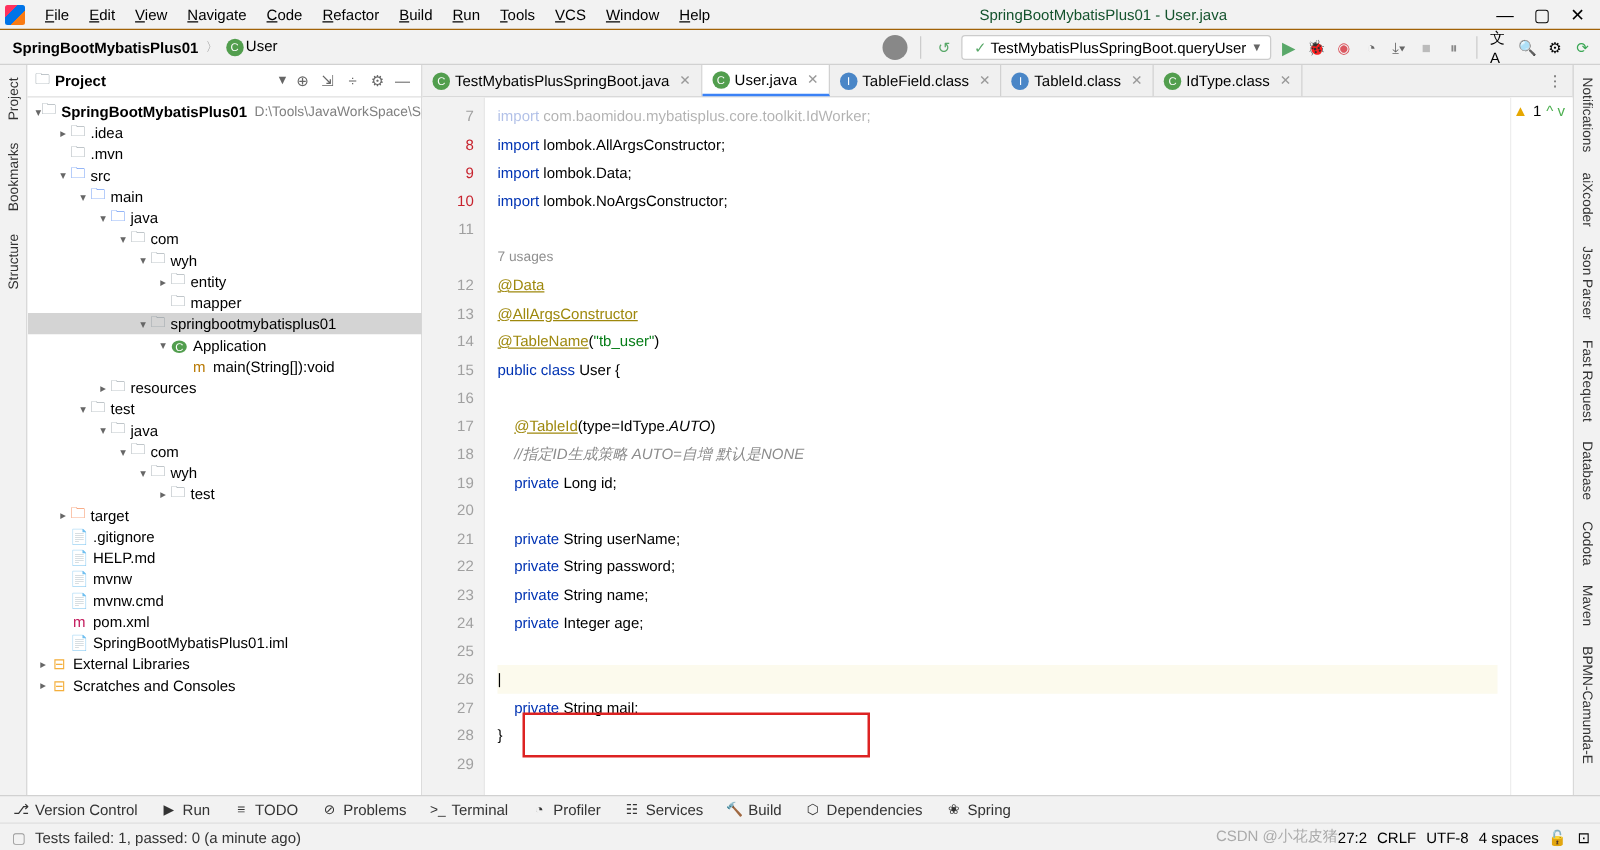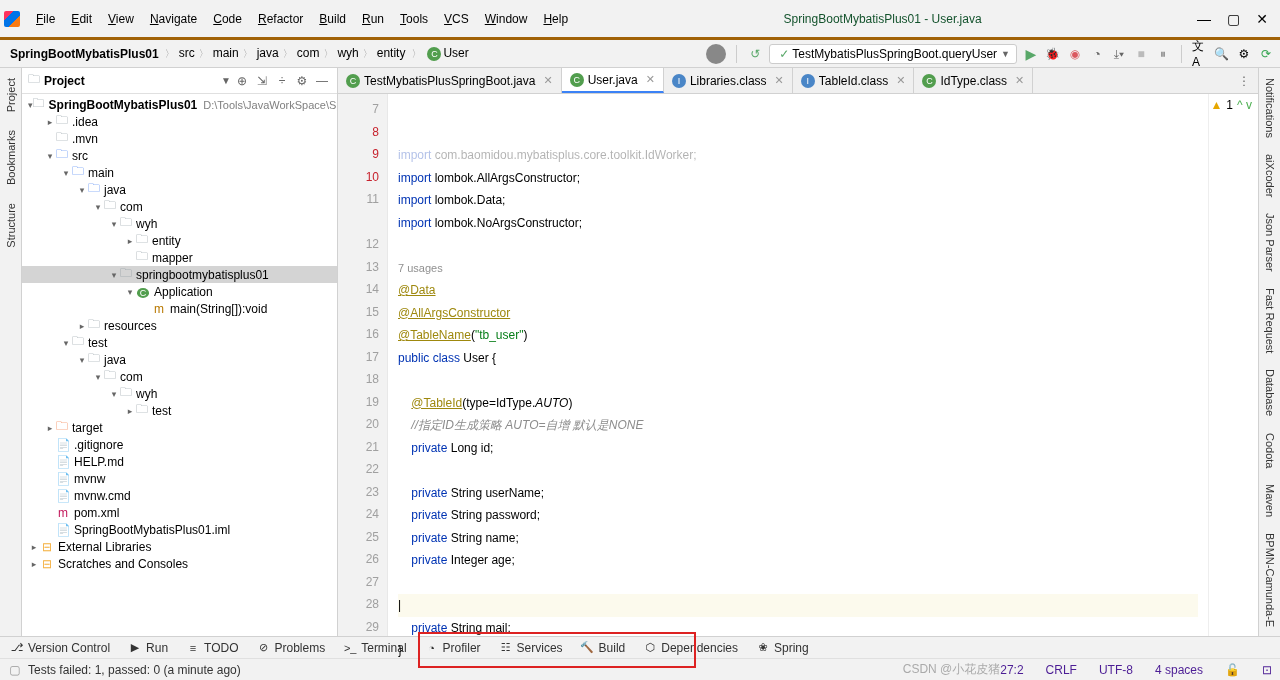--- a/index.html
+++ b/index.html
@@ -1,17 +1,17 @@
 <!DOCTYPE html>
 <html><head>
 <meta charset="utf-8">
 <style>
 * { margin: 0; padding: 0; box-sizing: border-box; font-family: "Segoe UI", Arial, sans-serif; font-size: 12px; }
 body { background: #f2f2f2; width: 1280px; height: 680px; overflow: hidden; display: flex; flex-direction: column; }
-.menubar { height: 40px; background: #f2f2f2; display: flex; align-items: center; padding: 0 4px; border-bottom: 3px solid #a16207; }
+.menubar { height: 24px; background: #f2f2f2; display: flex; align-items: center; padding: 0 4px; border-bottom: 1px solid #a16207; }
 .menubar .ij-icon { width: 16px; height: 16px; margin-right: 8px; background: linear-gradient(135deg,#fe315d 0%,#fe315d 30%,#0074e8 30%,#0074e8 65%,#f97a12 65%); border-radius: 2px; }
 .menubar .item { padding: 2px 8px; cursor: pointer; }
 .menubar .item:first-letter { text-decoration: underline; }
 .menubar .title { flex: 1; text-align: center; color: #14532d; }
 .menubar .win-controls { display: flex; gap: 16px; padding: 0 8px; }
 .menubar .win-controls span { cursor: pointer; font-size: 14px; }
 .toolbar { height: 28px; background: #f2f2f2; display: flex; align-items: center; padding: 0 6px; border-bottom: 1px solid #d1d1d1; }
 .breadcrumb { display: flex; align-items: center; gap: 2px; flex: 1; }
 .breadcrumb .crumb { padding: 2px 4px; cursor: pointer; }
 .breadcrumb .crumb.root { font-weight: bold; }
@@ -50,41 +50,41 @@
 .tab.active { background: #fff; border-bottom: 2px solid #3b82f6; }
 .tab .close { color: #999; margin-left: 4px; font-size: 11px; }
 .tab .file-icon { width: 14px; height: 14px; border-radius: 50%; display: inline-flex; align-items: center; justify-content: center; font-size: 9px; color: #fff; }
 .fi-class { background: #529e4e; }
 .fi-interface { background: #4a86c7; }
 .tabs .spacer { flex: 1; }
 .tabs .more { padding: 0 8px; color: #666; display: flex; align-items: center; }
 .code-wrap { flex: 1; display: flex; background: #fff; min-height: 0; position: relative; }
 .gutter { width: 50px; background: #f2f2f2; text-align: right; padding: 4px 8px 4px 0; color: #a0a0a0; font-family: "Consolas", monospace; font-size: 13px; line-height: 22.5px; border-right: 1px solid #e8e8e8; }
 .gutter .err { color: #c7222d; }
-.code { flex: 1; padding: 4px 10px; font-family: "Consolas", monospace; font-size: 13px; line-height: 22.5px; position: relative; margin-top: 46px; }
+.code { flex: 1; padding: 4px 10px; font-family: "Consolas", monospace; font-size: 13px; line-height: 22.5px; position: relative; }
 .code .line { white-space: pre; height: 22.5px; }
 .kw { color: #0033b3; }
 .str { color: #067d17; }
 .ann { color: #9e880d; text-decoration: underline; }
 .cmt { color: #8c8c8c; font-style: italic; }
 .imp-pkg { color: #000; }
 .usages { color: #909090; font-size: 11px; }
 .highlight-box { position: absolute; border: 2px solid #d22; left: 30px; top: 492px; width: 278px; height: 36px; pointer-events: none; }
 .code .cursor-line { background: #fcfaed; }
 .minimap { width: 50px; background: #fff; border-left: 1px solid #eee; position: relative; }
 .minimap .warn-badge { position: absolute; top: 4px; right: 6px; font-size: 10px; display: flex; gap: 4px; align-items: center; }
 .minimap .yel { color: #e6a700; }
 .minimap .grn { color: #4caf50; }
 .bottom-tools { height: 22px; background: #f2f2f2; border-top: 1px solid #d1d1d1; display: flex; align-items: center; padding: 0 10px; gap: 18px; }
 .bottom-tools .tool { display: flex; align-items: center; gap: 4px; cursor: pointer; color: #333; font-size: 11px; }
 .bottom-tools .ticon { width: 14px; height: 14px; display: inline-flex; align-items: center; justify-content: center; font-size: 11px; }
 .statusbar { height: 22px; background: #f2f2f2; border-top: 1px solid #e0e0e0; display: flex; align-items: center; padding: 0 8px; }
 .statusbar .status-icon { width: 14px; height: 14px; display: inline-flex; align-items: center; justify-content: center; color: #999; margin-right: 6px; }
 .statusbar .msg { flex: 1; color: #333; }
-.statusbar .right { display: flex; align-items: center; gap: 22px; color: #4c1d95; }
+.statusbar .right { display: flex; align-items: center; gap: 8px; color: #000000; }
 .statusbar .watermark { color: #aaa; margin-left: 4px; }
 </style>
 </head>
 <body>
 
 <div class="menubar">
   <div class="ij-icon"></div>
   <div id="menu-items" style="display: flex;">
       <span class="item">File</span>
       <span class="item">Edit</span>
@@ -103,21 +103,20 @@
   <div class="win-controls">
     <span>—</span>
     <span>▢</span>
     <span>✕</span>
   </div>
 </div>
 
 <div class="toolbar">
   <div class="breadcrumb">
     <span class="crumb root">SpringBootMybatisPlus01</span>
-    <span id="bc-parts"><span class="sep">〉</span><span class="crumb">src</span><span class="sep">〉</span><span class="crumb">main</span><span class="sep">〉</span><span class="crumb">java</span><span class="sep">〉</span><span class="crumb">com</span><span class="sep">〉</span><span class="crumb">wyh</span><span class="sep">〉</span><span class="crumb">entity</span></span>
     <span class="sep">〉</span>
     <span class="crumb"><span class="cls-icon">C</span><span>User</span></span>
   </div>
   <div class="toolbar-right">
     <div class="avatar"></div>
     <div class="sep"></div>
     <span class="icon" style="color:#59a869">↺</span>
     <div class="run-config">
       <span class="icon" style="color:#59a869">✓</span>
       <span>TestMybatisPlusSpringBoot.queryUser</span>
@@ -309,21 +308,21 @@
           <span>TestMybatisPlusSpringBoot.java</span>
           <span class="close">✕</span>
         </div>
         <div class="tab active">
           <span class="file-icon fi-class">C</span>
           <span>User.java</span>
           <span class="close">✕</span>
         </div>
         <div class="tab">
           <span class="file-icon fi-interface">I</span>
-          <span>Libraries.class</span>
+          <span>TableField.class</span>
           <span class="close">✕</span>
         </div>
         <div class="tab">
           <span class="file-icon fi-interface">I</span>
           <span>TableId.class</span>
           <span class="close">✕</span>
         </div>
         <div class="tab">
           <span class="file-icon fi-class">C</span>
           <span>IdType.class</span>

